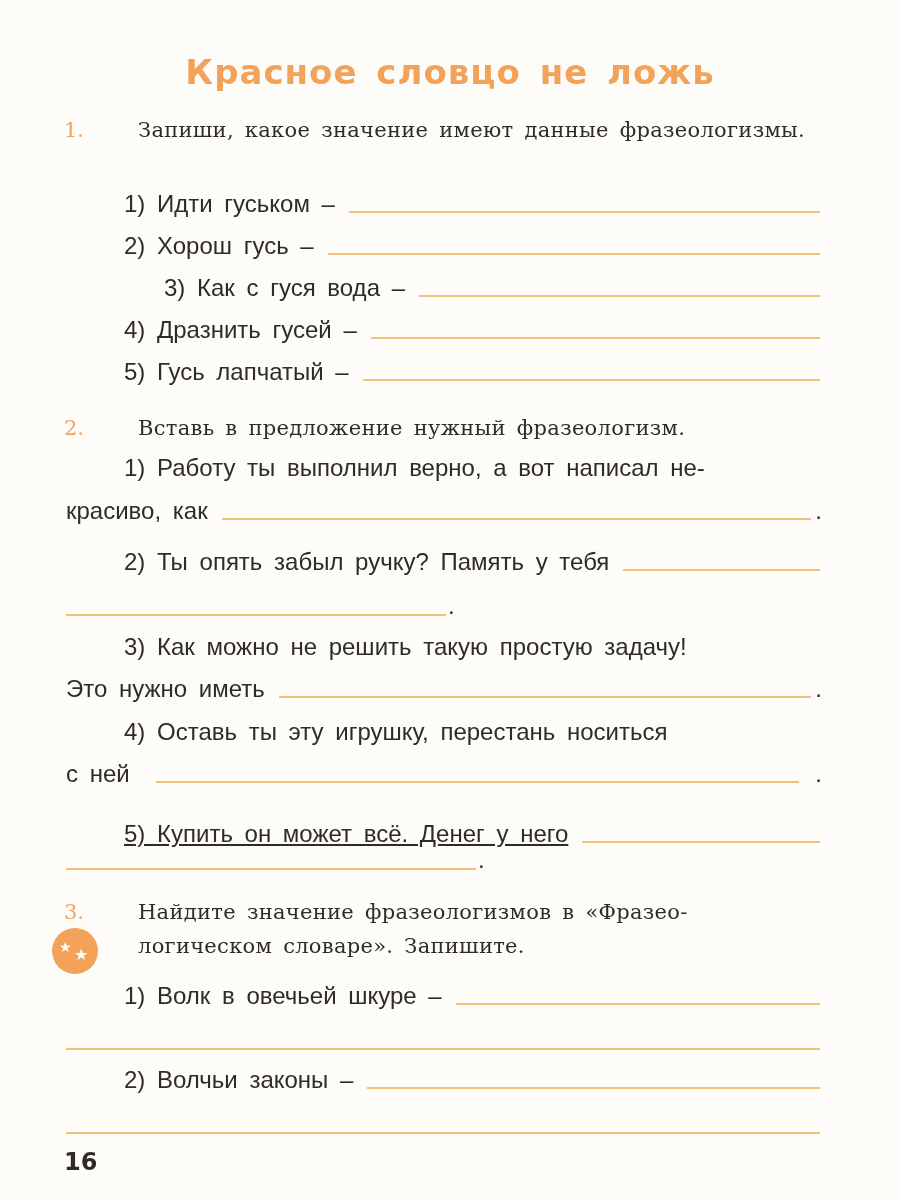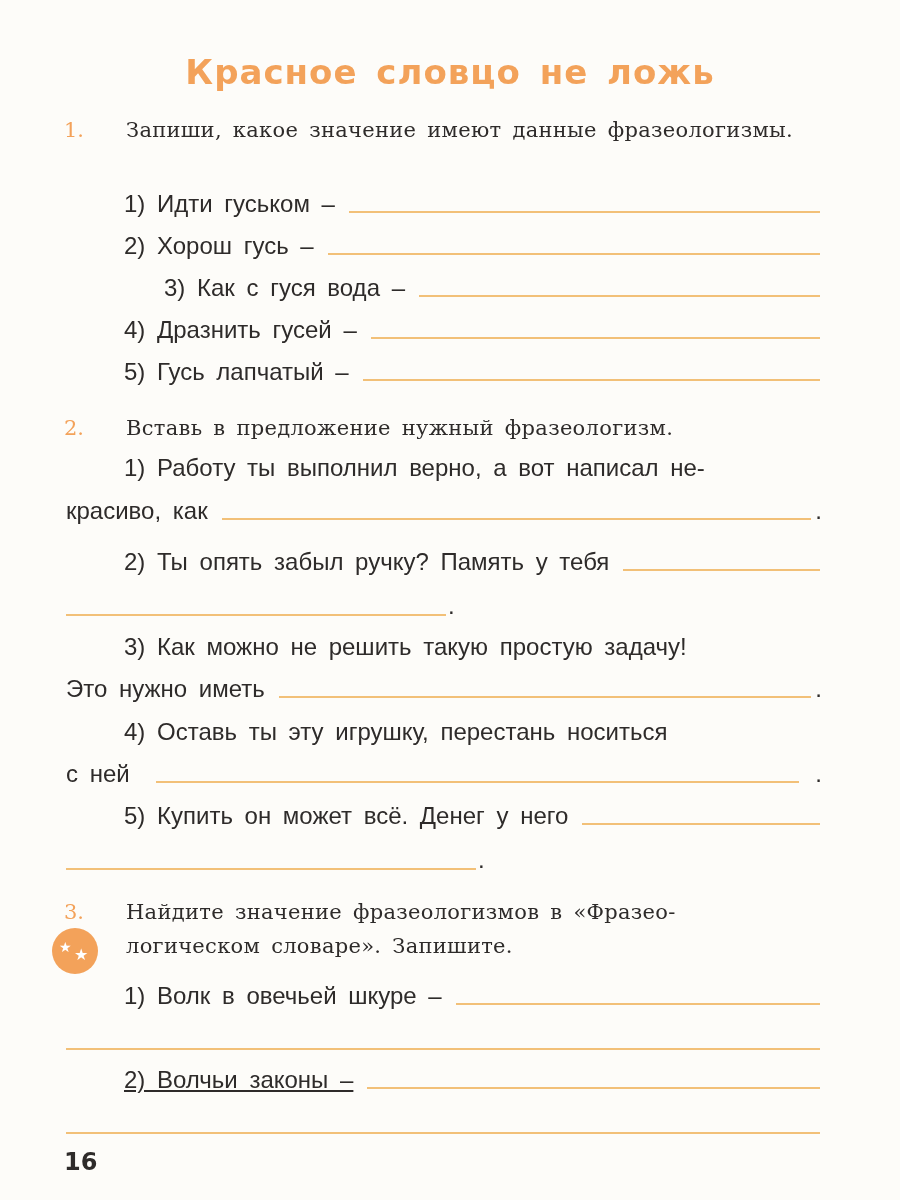--- a/index.html
+++ b/index.html
@@ -33,21 +33,21 @@
     }
     .task-num {
       position: absolute;
       left: 64px;
       font-family: "DejaVu Serif", serif;
       font-size: 21px;
       color: #f3a25a;
     }
     .task-text {
       position: absolute;
-      left: 126px;
+      left: 138px;
       right: 60px;
       font-family: "DejaVu Serif", serif;
       font-size: 21px;
       line-height: 34px;
       color: #2e2b2a;
       word-spacing: 4px;
       letter-spacing: 0.3px;
     }
     .row {
       position: absolute;
@@ -172,41 +172,41 @@
 
   <div class="row" style="left:124px; right:60px; top:718px;">
     <span>4) Оставь ты эту игрушку, перестань носиться</span>
   </div>
   <div class="row" style="left:66px; right:58px; top:760px;gap:12px;">
     <span class="label">с ней</span>
     <span class="line"></span>
     <span class="dot">.</span>
   </div>
 
-  <div class="row" style="left:124px; right:60px; top:802px;">
+  <div class="row" style="left:124px; right:60px; top:820px;text-decoration:underline;">
     <span class="label">5) Купить он может всё. Денег у него</span>
     <span class="line"></span>
   </div>
   <div class="line-abs" style="left:66px; width:410px; top:868px;"></div>
   <div class="dot-abs" style="left:478px; top:846px;">.</div>
 
   <div class="task-num" style="top:900px;">3.</div>
   <div class="star-badge">
     <span class="s1">★</span>
     <span class="s2">★</span>
   </div>
   <div class="task-text" style="top:895px; width:718px; right:auto; text-align:justify;">Найдите значение фразеологизмов в «Фразео-</div>
   <div class="task-text" style="top:929px;">логическом словаре». Запишите.</div>
 
   <div class="row" style="left:124px; right:60px; top:982px;">
     <span class="label">1) Волк в овечьей шкуре –</span>
     <span class="line"></span>
   </div>
   <div class="line-abs" style="left:66px; right:60px; top:1048px;"></div>
 
-  <div class="row" style="left:124px; right:60px; top:1066px;text-decoration:underline;">
+  <div class="row" style="left:124px; right:60px; top:1066px;">
     <span class="label">2) Волчьи законы –</span>
     <span class="line"></span>
   </div>
   <div class="line-abs" style="left:66px; right:60px; top:1132px;"></div>
 
   <div class="page-number">16</div>
 </div>
 
 </body></html>

